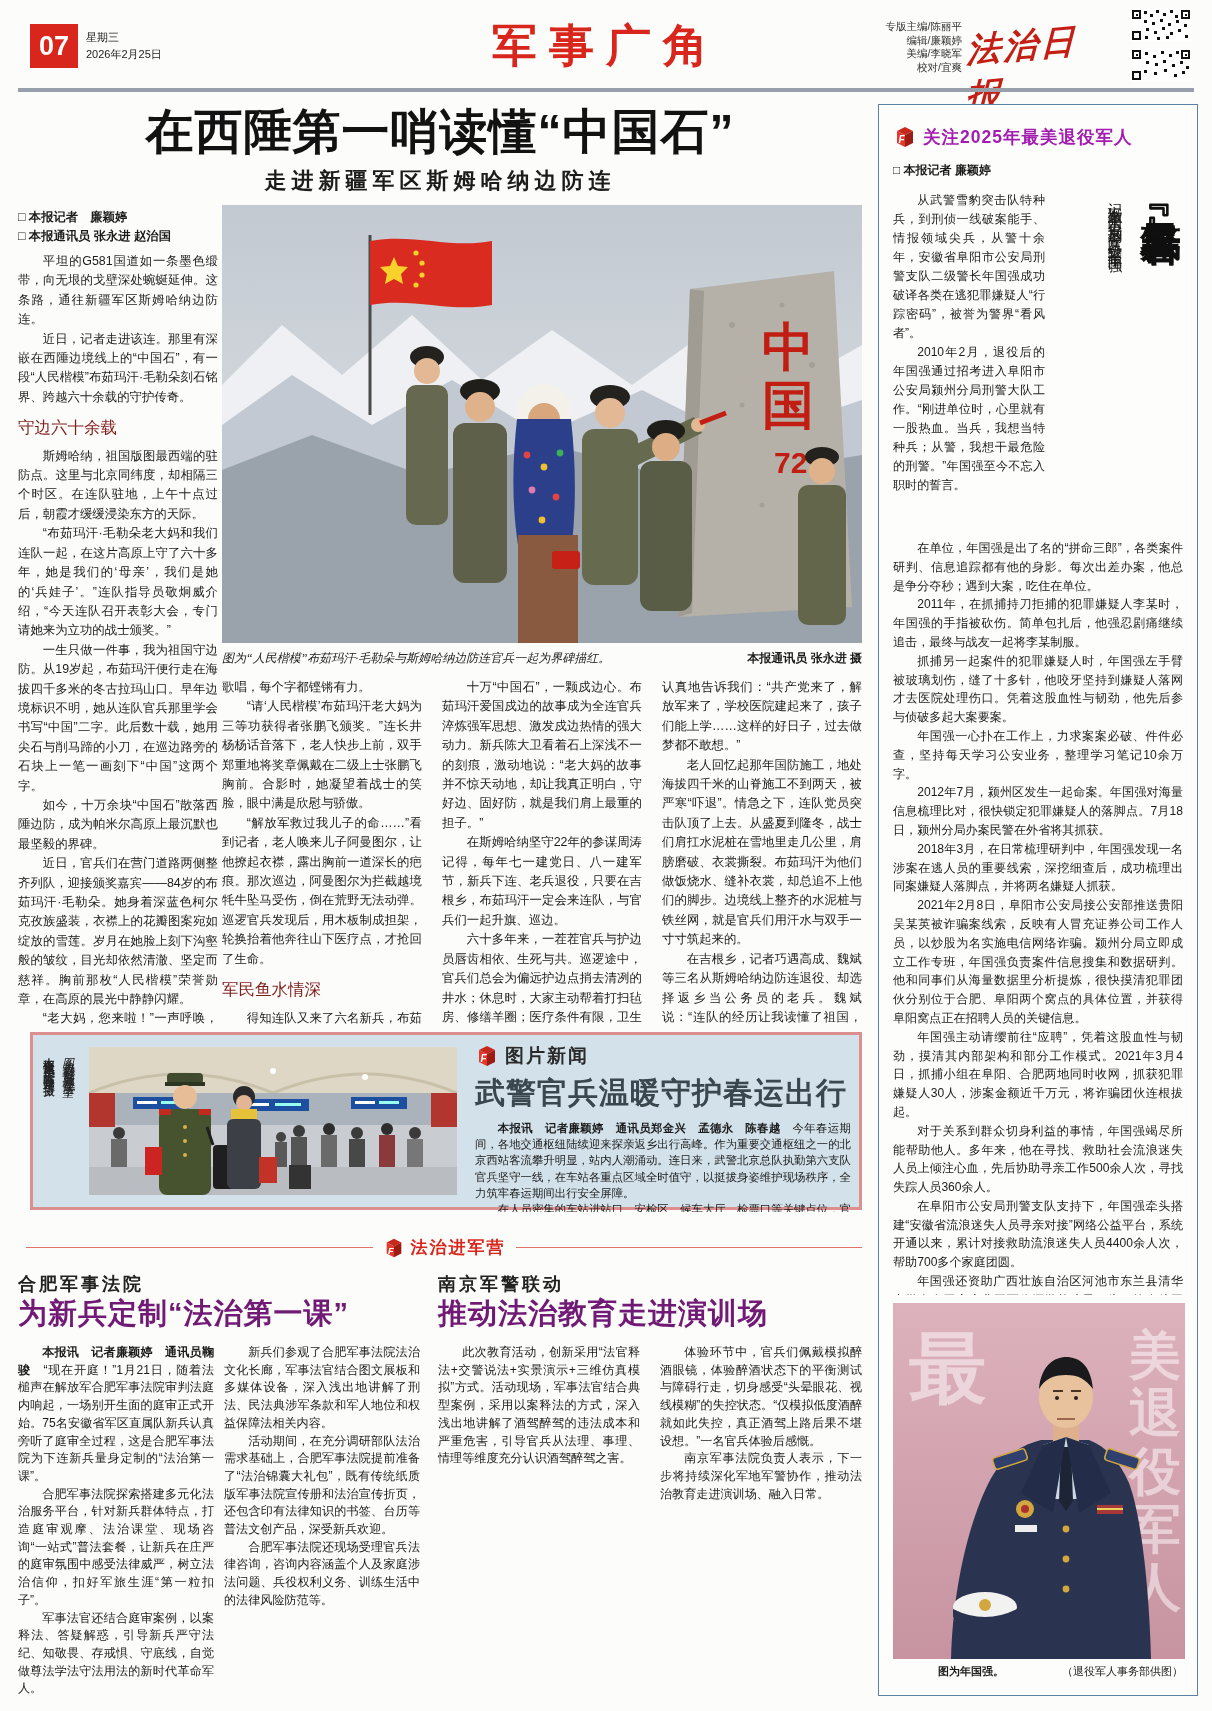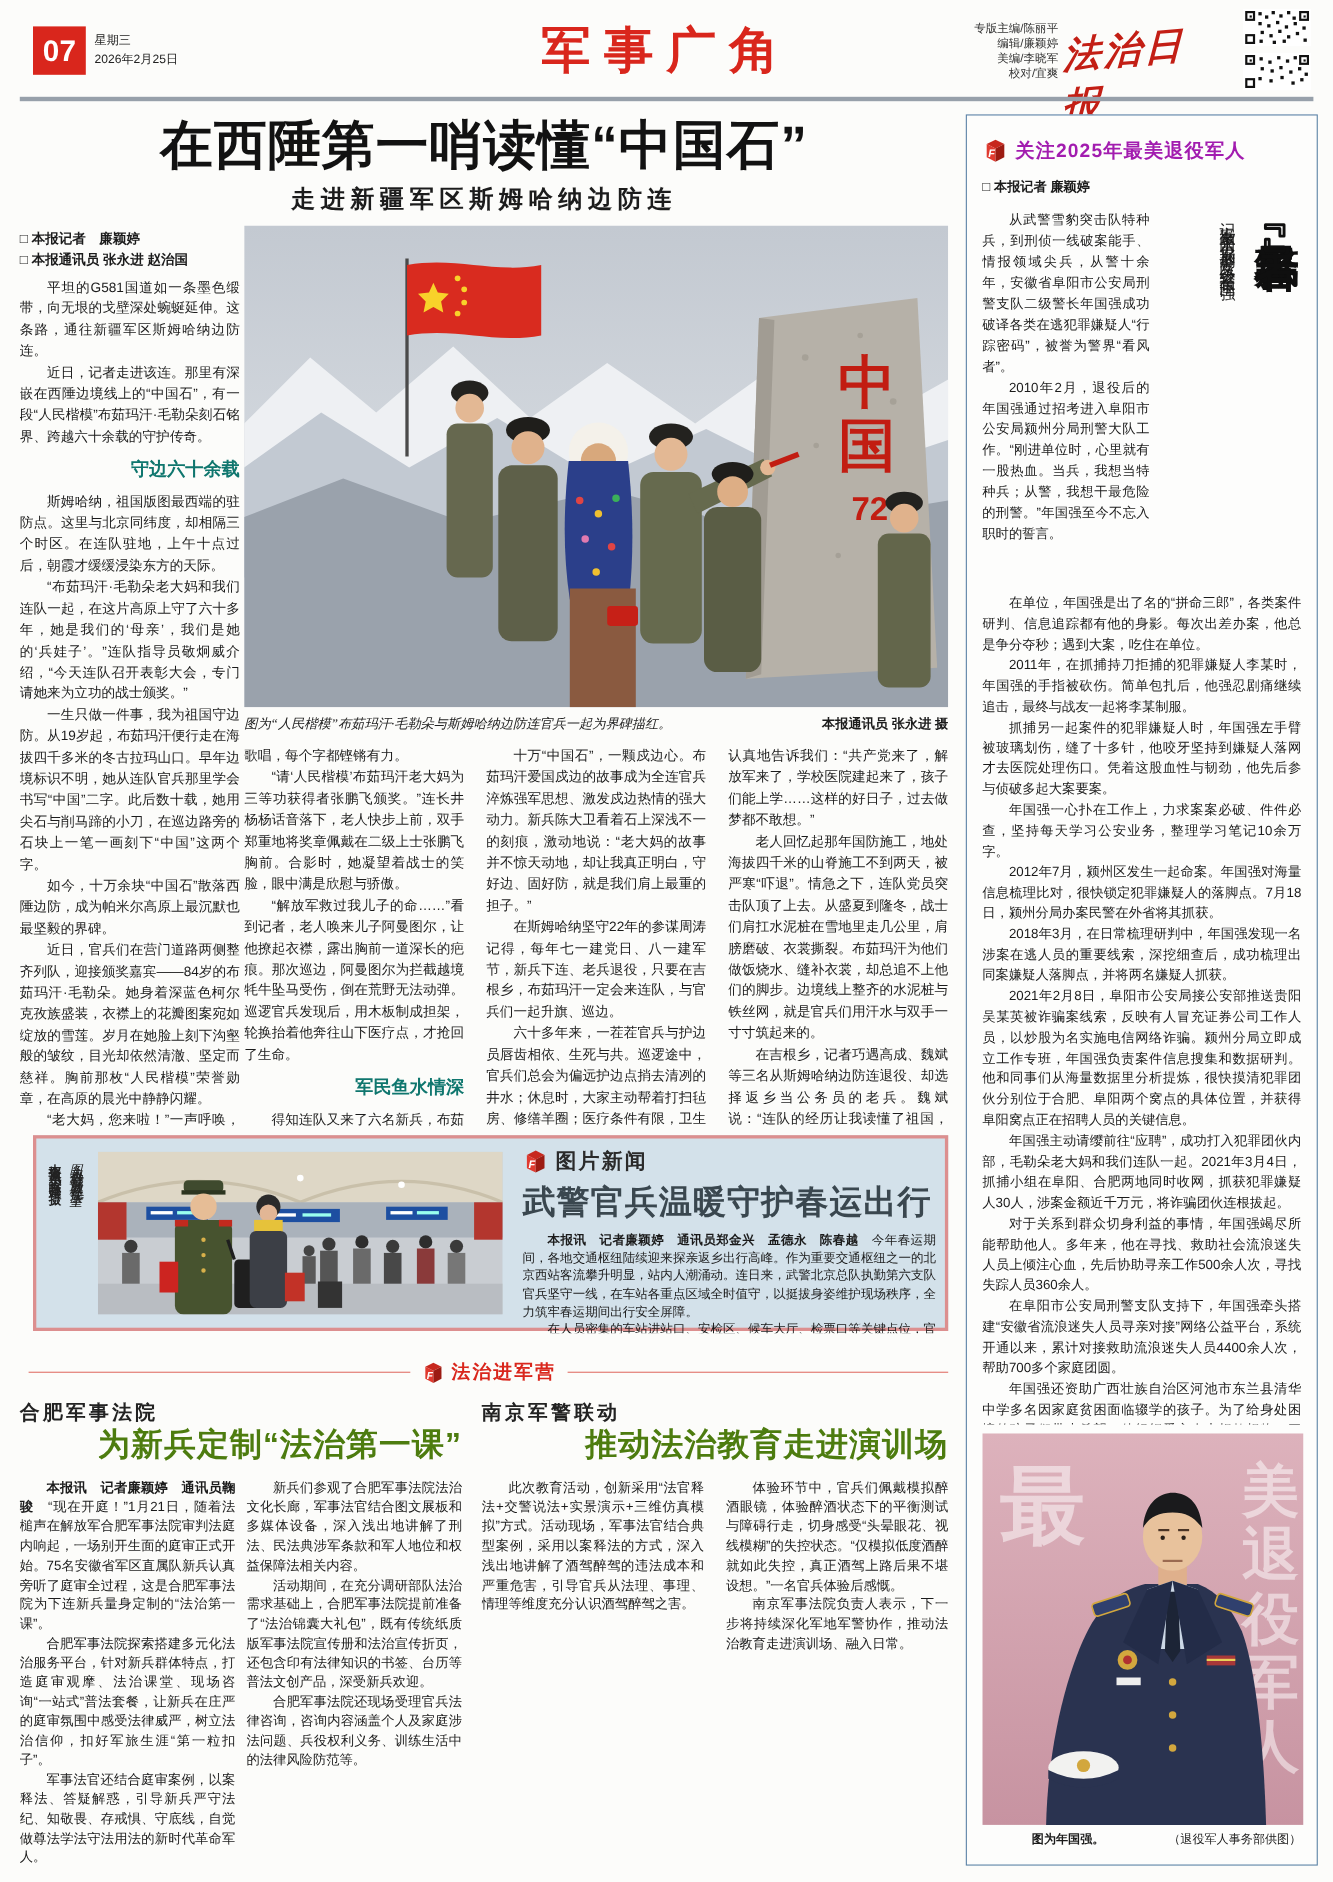--- a/index.html
+++ b/index.html
@@ -19,21 +19,21 @@
   .header-rule{position:absolute;left:18px;right:18px;top:88px;height:4px;background:#97a0aa;}
   
   .main-headline{position:absolute;left:18px;top:100px;width:844px;margin:0;text-align:center;
                  font-size:48px;font-weight:800;letter-spacing:1px;color:#121212;}
   .main-sub{position:absolute;left:18px;top:166px;width:844px;margin:0;text-align:center;
             font-size:22px;font-weight:700;letter-spacing:5px;color:#1c1c1c;}
   .byline{position:absolute;left:18px;top:208px;width:202px;font-size:12.3px;font-weight:700;line-height:19px;}
   .txtcol{position:absolute;font-size:12.4px;line-height:19.4px;color:#1b1b1b;text-align:justify;overflow:hidden;}
   .para{margin:0;text-indent:2em;text-align:justify;}
   .cont{text-indent:0 !important;}
-  h4.inline-head{margin:11px 0 9px;text-align:right;font-size:16.5px;font-weight:700;text-indent:0;color:#0f766e;}
+  h4.inline-head{margin:11px 0 9px;text-align:left;font-size:16.5px;font-weight:400;text-indent:0;color:#7f1d1d;}
   .main-photo{position:absolute;left:222px;top:205px;width:640px;height:438px;}
   .cap-row{position:absolute;left:222px;top:650px;width:640px;display:flex;justify-content:space-between;
            align-items:baseline;font-size:12px;}
   .cap-left{font-family:"Liberation Serif","DejaVu Serif",serif;font-style:italic;color:#222;}
   .cap-credit{font-weight:700;}
   
   .pnews{position:absolute;left:30px;top:1032px;width:826px;height:172px;background:#d3e1ea;
          border:3px solid #dc8f8f;}
   .vcaps{position:absolute;left:8px;top:14px;height:144px;display:flex;flex-direction:row-reverse;gap:4px;}
   .vcap{writing-mode:vertical-rl;font-size:11.5px;letter-spacing:2px;
@@ -45,21 +45,21 @@
   .tagrow .tagtxt{font-size:19px;font-weight:700;color:#2a2a2a;letter-spacing:2px;}
   .pnews-headline{margin:4px 0 6px;font-size:30px;font-weight:800;letter-spacing:1px;color:#3a474f;}
   .pnews-body{font-size:11.4px;line-height:16.2px;text-align:justify;color:#1b1b1b;overflow:hidden;height:92px;}
   .pnews-body .para{margin:0;}
   
   .badge-row{position:absolute;left:26px;top:1236px;width:836px;display:flex;align-items:center;gap:10px;}
   .badge-row .rule{flex:1;height:1px;background:#e0726a;}
   .badge{display:flex;align-items:center;gap:6px;font-size:17px;font-weight:800;color:#d9261c;letter-spacing:2px;}
   
   .kicker{position:absolute;margin:0;text-align:left;font-size:18px;font-weight:700;letter-spacing:3px;color:#222;}
-  .b-headline{position:absolute;margin:0;text-align:right;font-size:29px;font-weight:800;letter-spacing:1px;color:#4d7c0f;}
+  .b-headline{position:absolute;margin:0;text-align:left;font-size:29px;font-weight:800;letter-spacing:1px;color:#701a75;}
   .btxt{font-size:12.1px;line-height:17.7px;}
   
   .sidebar{position:absolute;left:878px;top:104px;width:320px;height:1592px;border:1px solid #5b82a6;
            box-sizing:border-box;background:#fdfdfc;}
   .sb-inner{position:absolute;left:14px;right:14px;top:0;}
   .sb-tag{margin-top:20px;display:flex;align-items:center;gap:6px;}
   .sb-tag .tagtxt{font-size:17.5px;font-weight:700;color:#a21caf;letter-spacing:1px;}
   .sb-byline{margin-top:13px;font-size:12px;font-weight:700;}
   .sb-top{margin-top:12px;display:flex;height:338px;}
   .sb-introcol{width:152px;font-size:12.1px;line-height:19px;text-align:justify;overflow:hidden;}
@@ -418,21 +418,21 @@
         </div>
       </div>
       <div class="sb-body">
           <p class="para">在单位，年国强是出了名的“拼命三郎”，各类案件研判、信息追踪都有他的身影。每次出差办案，他总是争分夺秒；遇到大案，吃住在单位。</p>
           <p class="para">2011年，在抓捕持刀拒捕的犯罪嫌疑人李某时，年国强的手指被砍伤。简单包扎后，他强忍剧痛继续追击，最终与战友一起将李某制服。</p>
           <p class="para">抓捕另一起案件的犯罪嫌疑人时，年国强左手臂被玻璃划伤，缝了十多针，他咬牙坚持到嫌疑人落网才去医院处理伤口。凭着这股血性与韧劲，他先后参与侦破多起大案要案。</p>
           <p class="para">年国强一心扑在工作上，力求案案必破、件件必查，坚持每天学习公安业务，整理学习笔记10余万字。</p>
           <p class="para">2012年7月，颍州区发生一起命案。年国强对海量信息梳理比对，很快锁定犯罪嫌疑人的落脚点。7月18日，颍州分局办案民警在外省将其抓获。</p>
           <p class="para">2018年3月，在日常梳理研判中，年国强发现一名涉案在逃人员的重要线索，深挖细查后，成功梳理出同案嫌疑人落脚点，并将两名嫌疑人抓获。</p>
           <p class="para">2021年2月8日，阜阳市公安局接公安部推送贵阳吴某英被诈骗案线索，反映有人冒充证券公司工作人员，以炒股为名实施电信网络诈骗。颍州分局立即成立工作专班，年国强负责案件信息搜集和数据研判。他和同事们从海量数据里分析提炼，很快摸清犯罪团伙分别位于合肥、阜阳两个窝点的具体位置，并获得阜阳窝点正在招聘人员的关键信息。</p>
-          <p class="para">年国强主动请缨前往“应聘”，成功打入犯罪团伙内部，毛勒朵老大妈和我们连队一起。2021年3月4日，抓捕小组在阜阳、合肥两地同时收网，抓获犯罪嫌疑人30人，涉案金额近千万元，将诈骗团伙连根拔起。</p>
+          <p class="para">年国强主动请缨前往“应聘”，凭着这股血性与韧劲，摸清其内部架构和部分工作模式。2021年3月4日，抓捕小组在阜阳、合肥两地同时收网，抓获犯罪嫌疑人30人，涉案金额近千万元，将诈骗团伙连根拔起。</p>
           <p class="para">对于关系到群众切身利益的事情，年国强竭尽所能帮助他人。多年来，他在寻找、救助社会流浪迷失人员上倾注心血，先后协助寻亲工作500余人次，寻找失踪人员360余人。</p>
           <p class="para">在阜阳市公安局刑警支队支持下，年国强牵头搭建“安徽省流浪迷失人员寻亲对接”网络公益平台，系统开通以来，累计对接救助流浪迷失人员4400余人次，帮助700多个家庭团圆。</p>
           <p class="para">年国强还资助广西壮族自治区河池市东兰县清华中学多名因家庭贫困面临辍学的孩子。为了给身处困境的孩子们带来希望，他组织爱心人士捐款捐物，三年来累计捐款20余万元。</p>
         </div>
       <div class="sb-photo">
         <svg width="292" height="356" viewBox="0 0 292 356">
           <defs>
             <linearGradient id="pg" x1="0" y1="0" x2="0" y2="1">
               <stop offset="0" stop-color="#ddb2bc"></stop>
                 <stop offset="1" stop-color="#c793a1"></stop>

